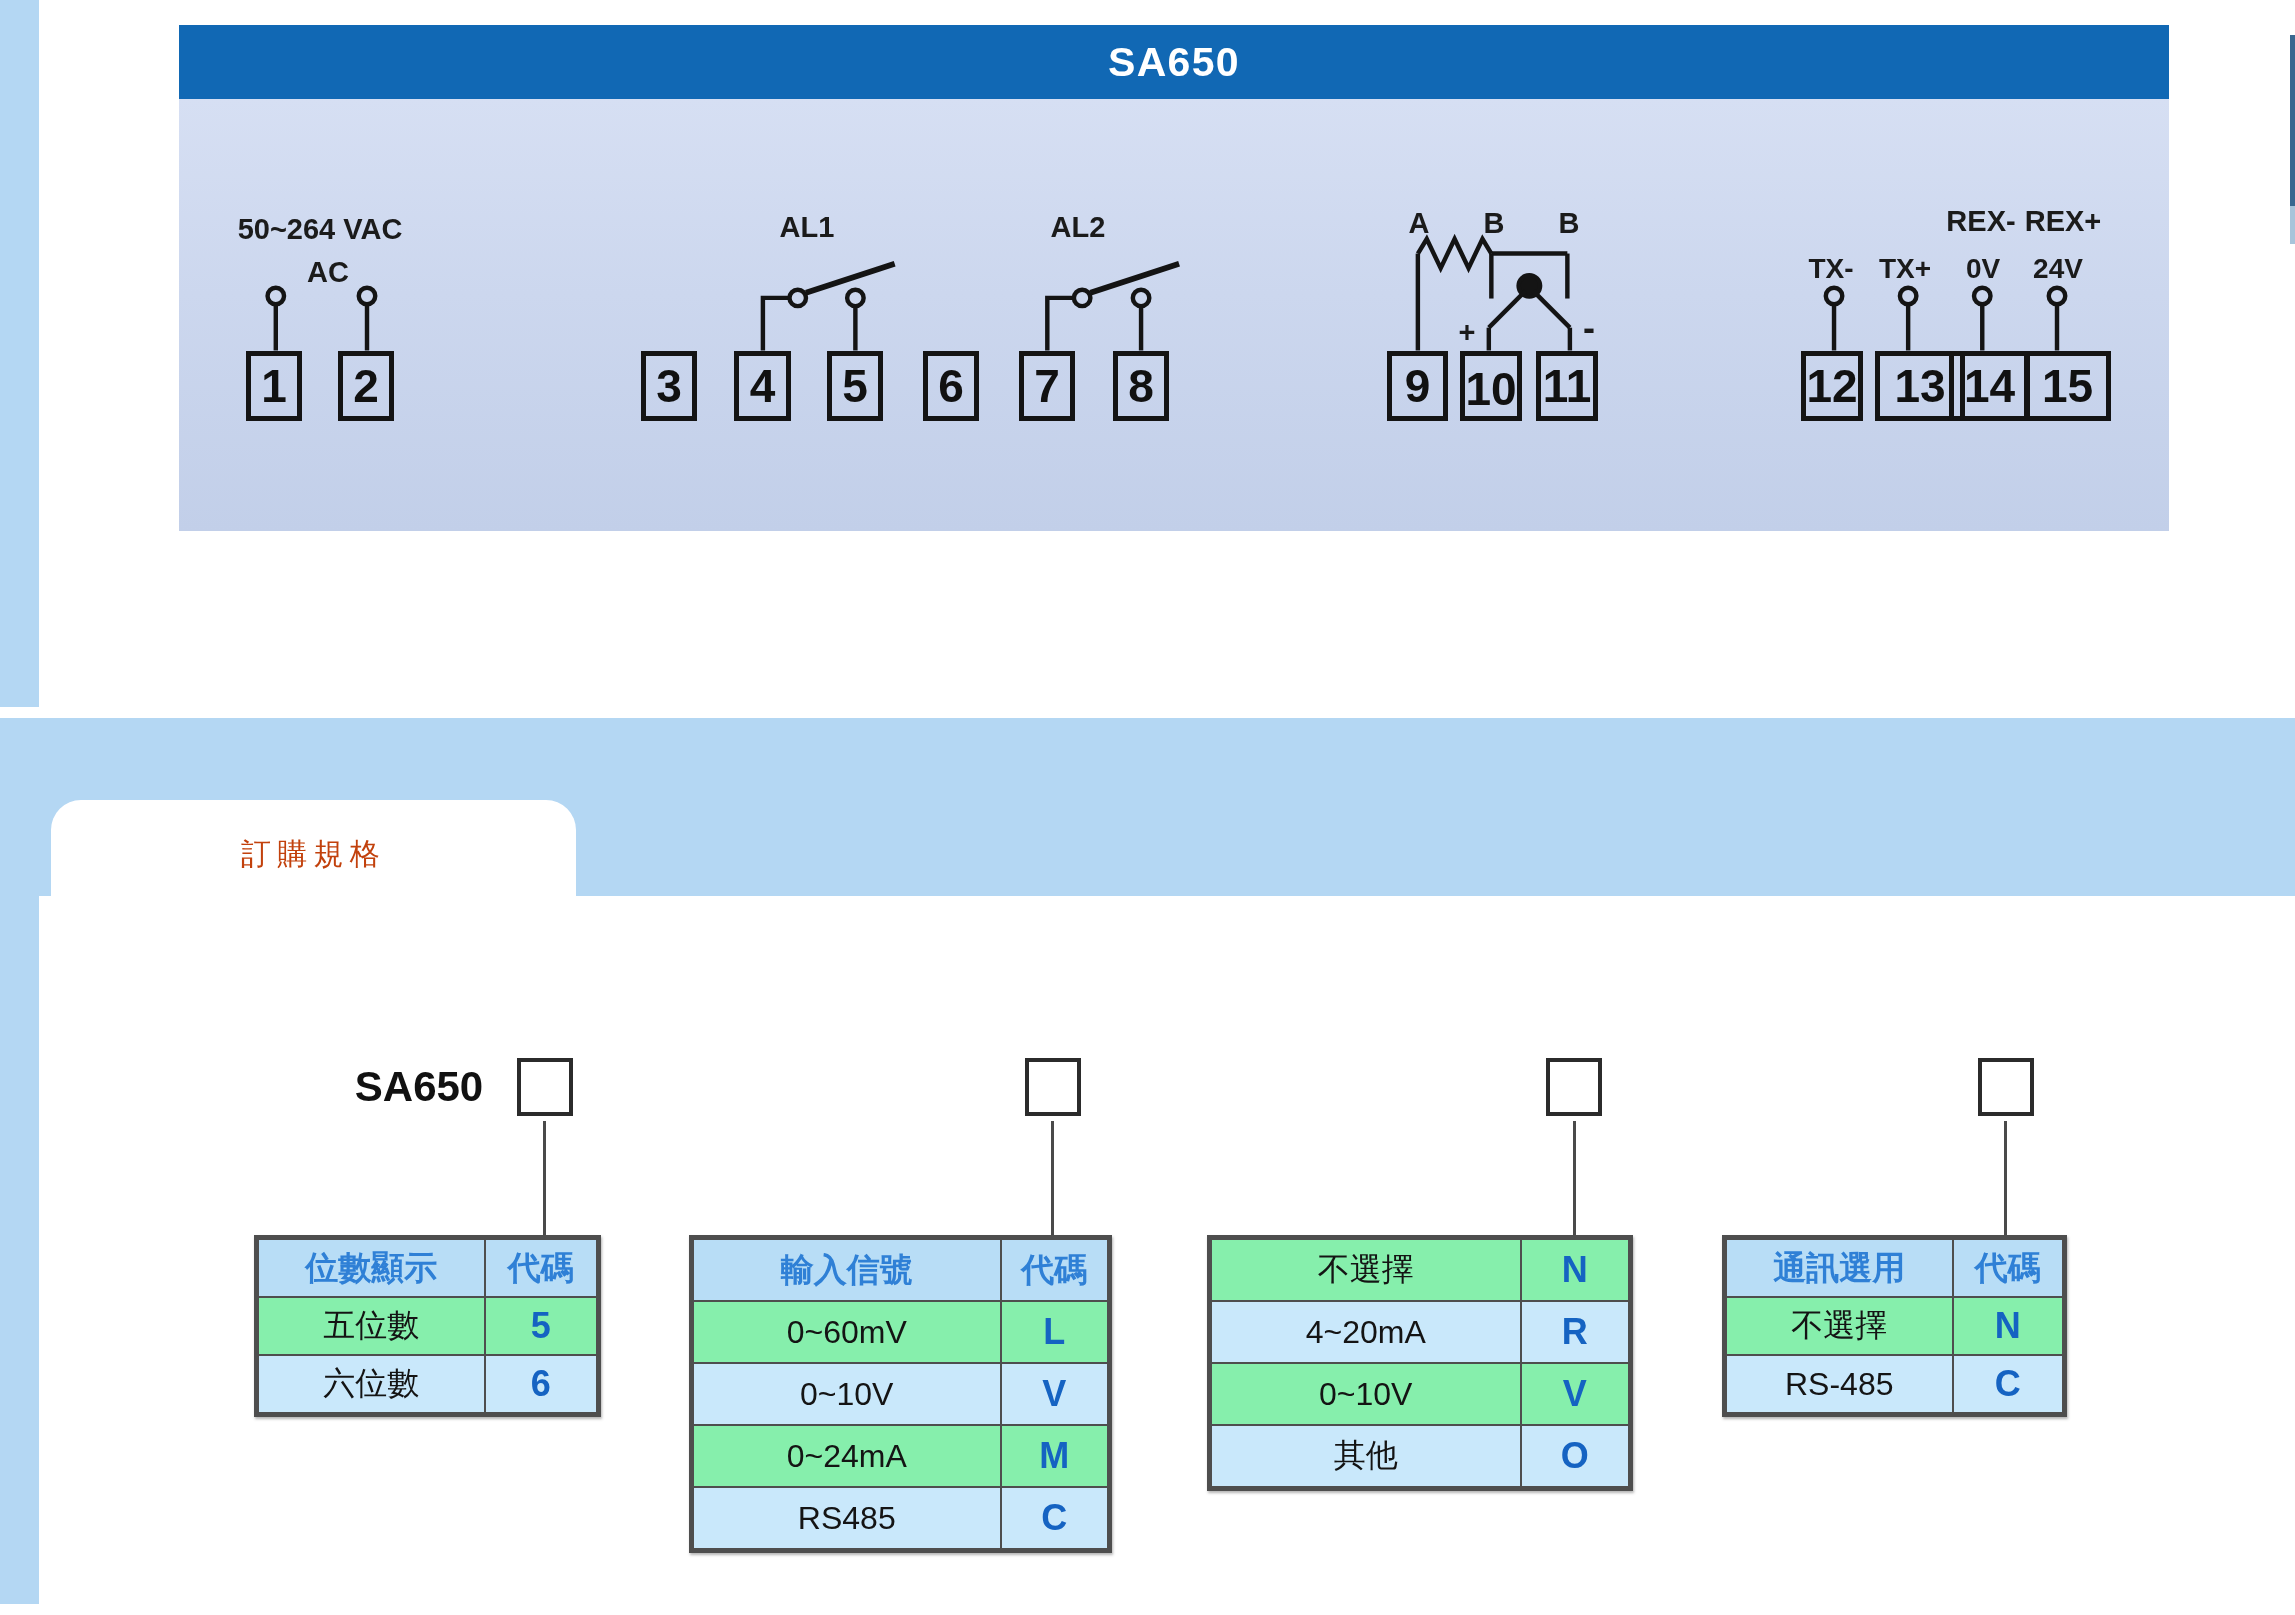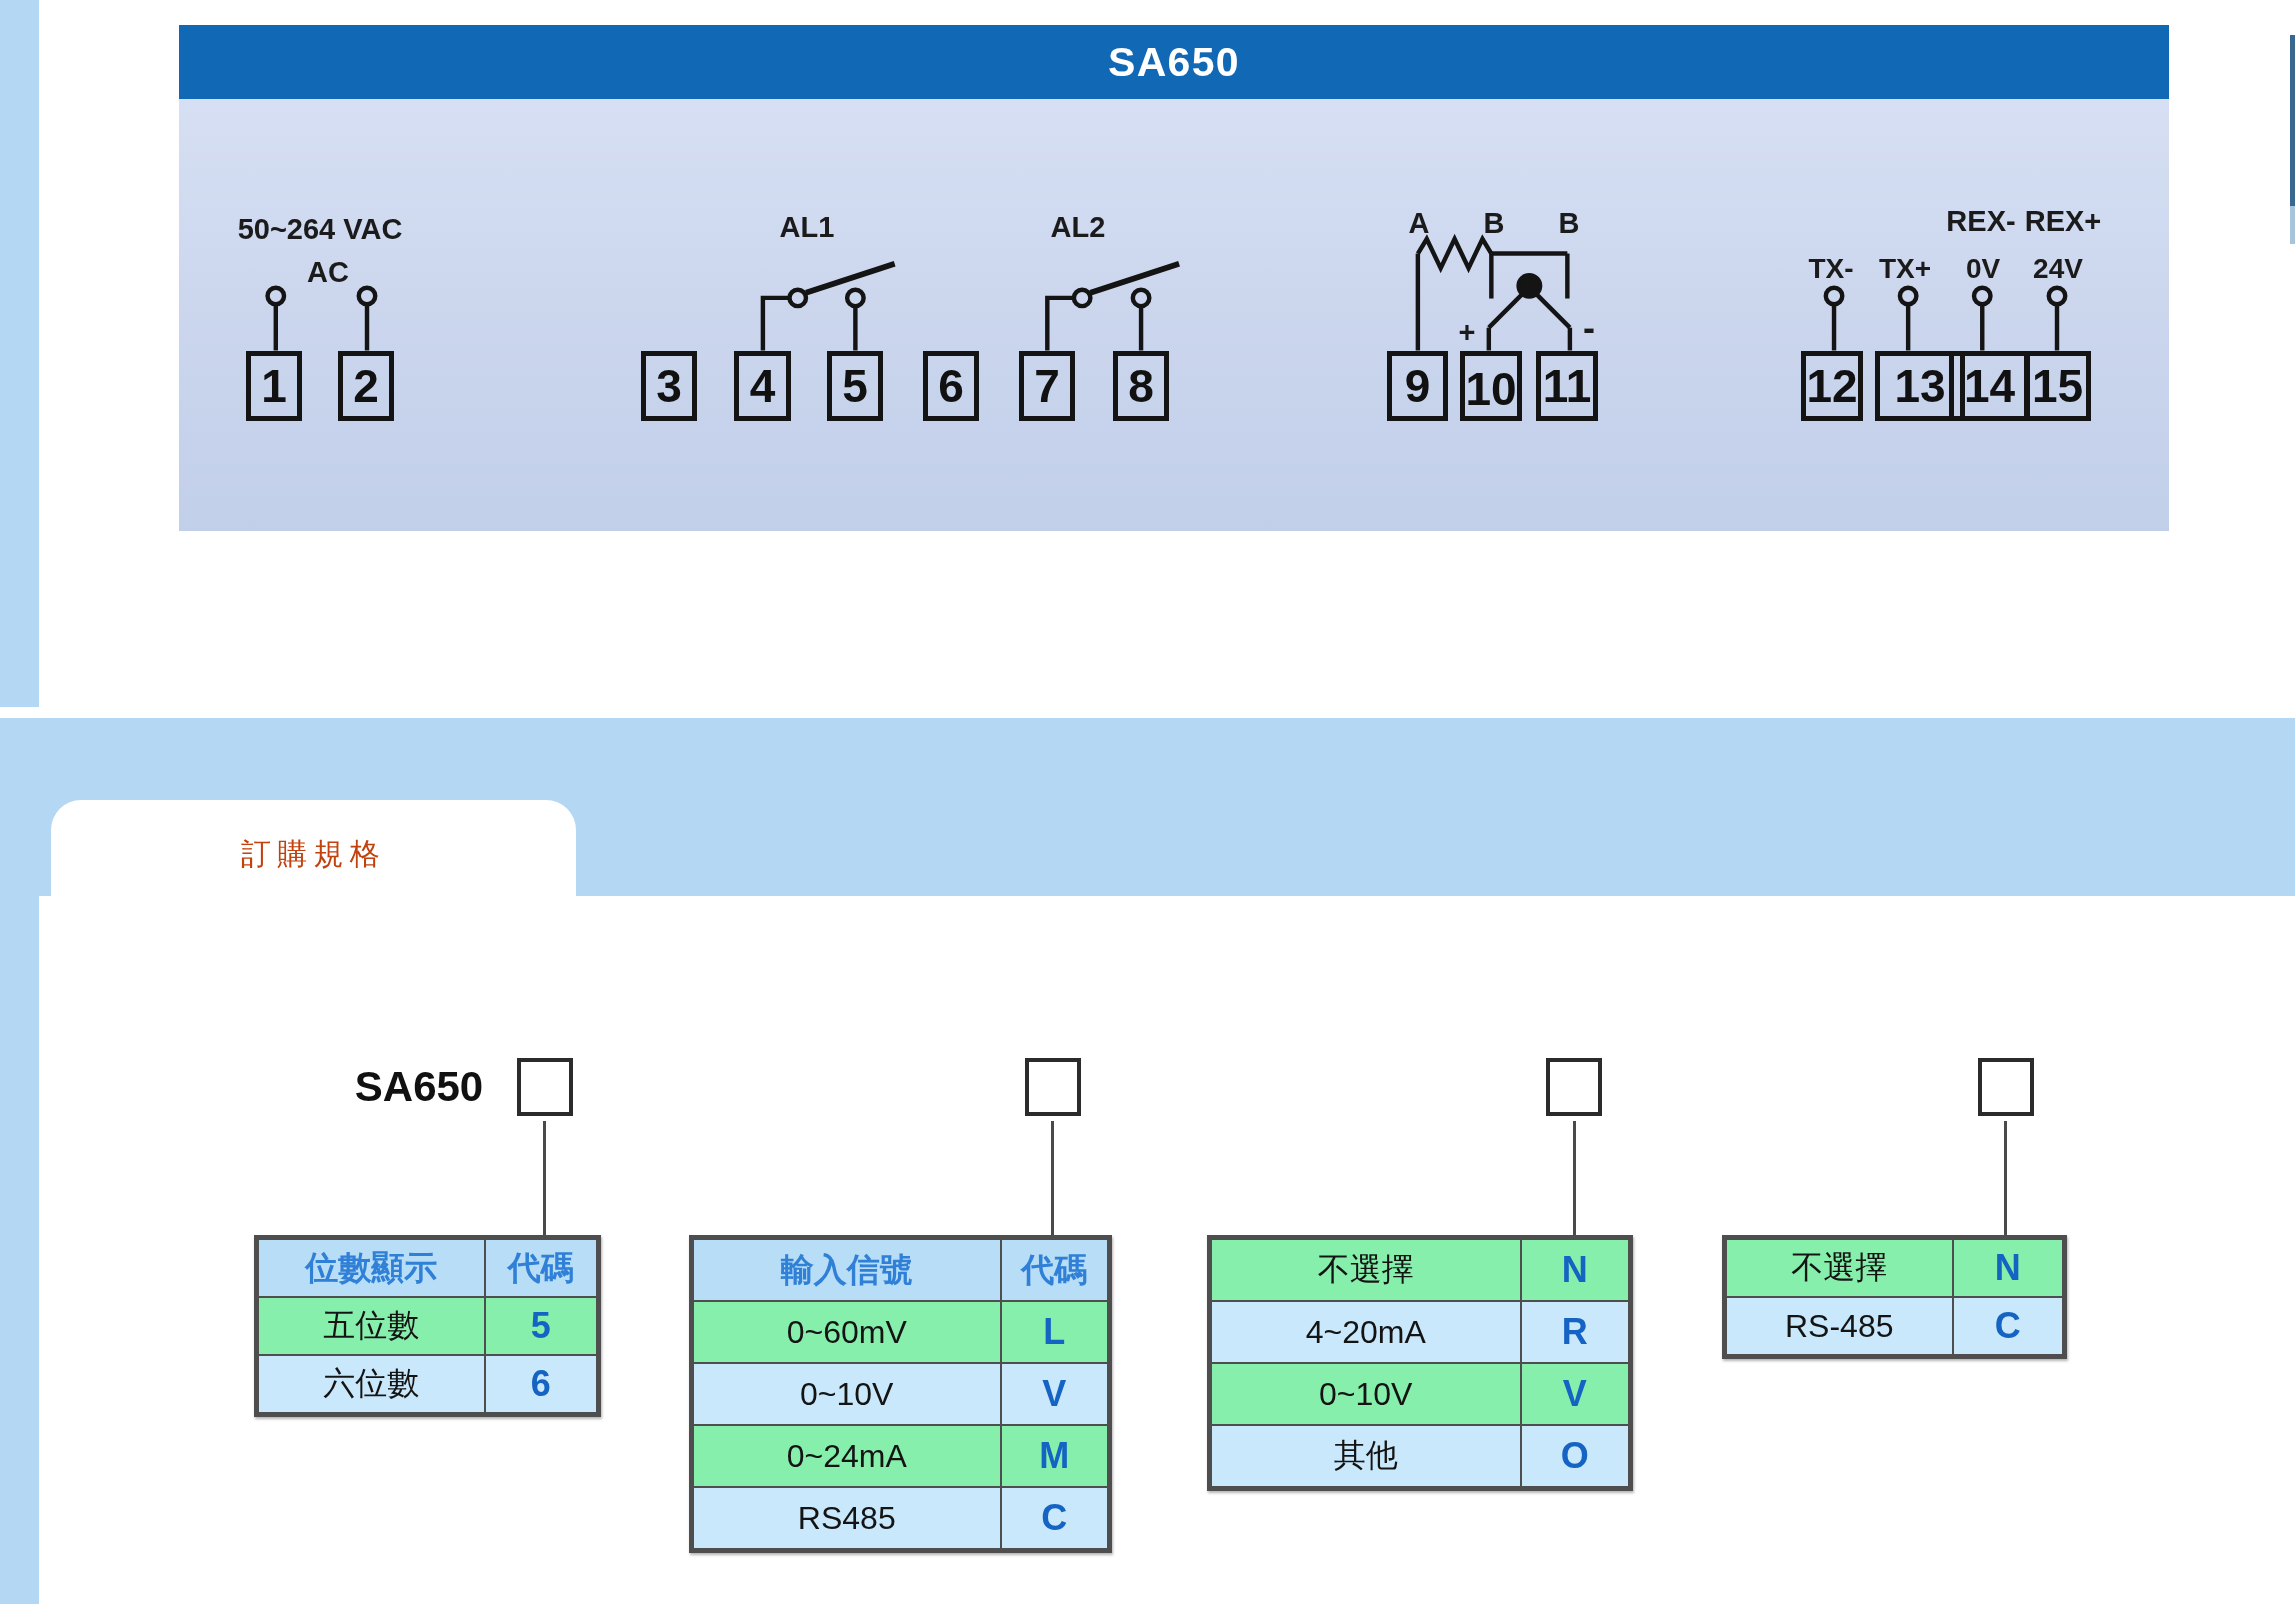--- a/index.html
+++ b/index.html
@@ -164,21 +164,21 @@
     </div>
   <div class="term" style="left:1801px;width:62px;">
       <span>12</span>
     </div>
   <div class="term" style="left:1875px;width:90px;">
       <span>13</span>
     </div>
   <div class="term" style="left:1949px;width:81px;">
       <span>14</span>
     </div>
-  <div class="term" style="left:2024px;width:67px;">
+  <div class="term" style="left:2024px;width:87px;">
       <span>15</span>
     </div>
 
   <div id="tab">
     <span class="t">訂購規格</span>
   </div>
 
   <div id="model-label">SA650</div>
 
   <div class="obox" style="left:517px;"></div>
@@ -265,20 +265,24 @@
     </tr>
   </tbody>
     </table>
 
   <table class="spec t-a" style="left:1722px;top:1235px;width:339px;">
     <colgroup>
         <col style="width:228px">
         <col style="width:112px">
       </colgroup>
     <tbody>
+        <tr>
+      <td class="hdr">通訊選用</td>
+      <td class="hdr">代碼</td>
+    </tr>
     <tr>
       <td class="lbl">不選擇</td>
       <td class="code">N</td>
     </tr>
     <tr class="alt">
       <td class="lbl">RS-485</td>
       <td class="code">C</td>
     </tr>
   </tbody>
     </table>

